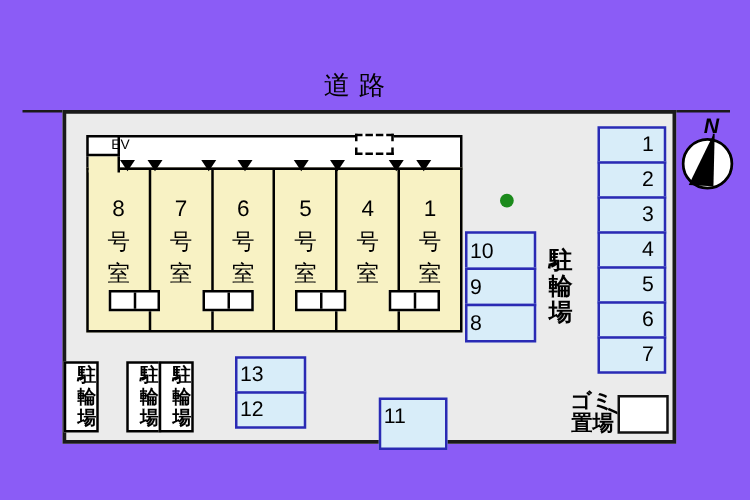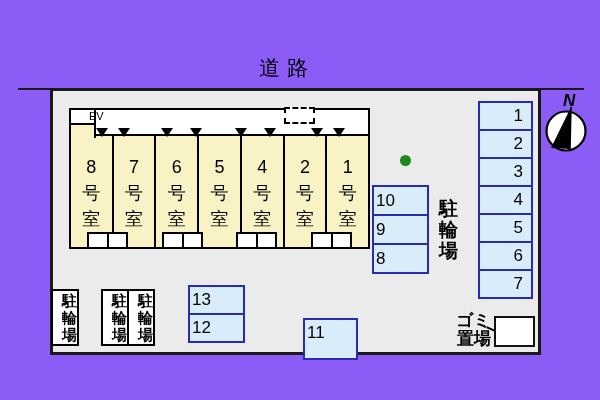--- a/index.html
+++ b/index.html
@@ -14,21 +14,21 @@
 
   
   #site { left:50px; top:88px; width:491px; height:267px; background:#ebebeb; border:3px solid #1a1a1a; }
 
   
   #corridor { left:69px; top:108px; width:301px; height:28px; background:#ffffff; border:2px solid #000; }
   #dashed-box { left:284px; top:107px; width:31px; height:17px; background:#ffffff; border:2px dashed #000; }
   #ev-box { left:69px; top:108px; width:27px; height:17px; background:#ffffff; border:2px solid #000; font-size:11px; line-height:12px; padding-left:18px; z-index:4; }
   #ev-patch { left:71px; top:123px; width:25px; height:15px; background:#f8f2c4; border-right:2px solid #000; z-index:3; }
 
-  #building-body { left:69px; top:134px; width:301px; height:115px; background:#f8f2c4; border:2px solid #000; display:flex; z-index:2; }
+  #building-body { left:69px; top:134px; width:301px; height:132px; background:#f8f2c4; border:2px solid #000; display:flex; z-index:2; }
   .room { flex:1 1 0; position:relative; }
   .room + .room { border-left:2px solid #000; }
   .room-label { width:22px; margin:18px auto 0; font-size:18px; line-height:26px; word-break:break-all; text-align:center; }
 
   .door-tri { width:0; height:0; border-left:6px solid transparent; border-right:6px solid transparent; border-top:9px solid #000; top:128px; z-index:5; }
 
   .balcony { top:232px; width:41px; height:17px; background:#fff; border:2px solid #000; z-index:6; }
   .balcony-divider { position:absolute; left:50%; top:0; bottom:0; width:2px; background:#000; transform:translateX(-50%); }
 
   
@@ -85,23 +85,20 @@
         <div class="room-label">7号室</div>
       </div>
     <div class="room">
         <div class="room-label">6号室</div>
       </div>
     <div class="room">
         <div class="room-label">5号室</div>
       </div>
     <div class="room">
         <div class="room-label">4号室</div>
-      </div>
-    <div class="room">
-        <div class="room-label">2号室</div>
       </div>
     <div class="room">
         <div class="room-label">1号室</div>
       </div>
   </div>
 
   <div class="abs door-tri" style="left:96px"></div>
   <div class="abs door-tri" style="left:118px"></div>
   <div class="abs door-tri" style="left:161px"></div>
   <div class="abs door-tri" style="left:190px"></div>

